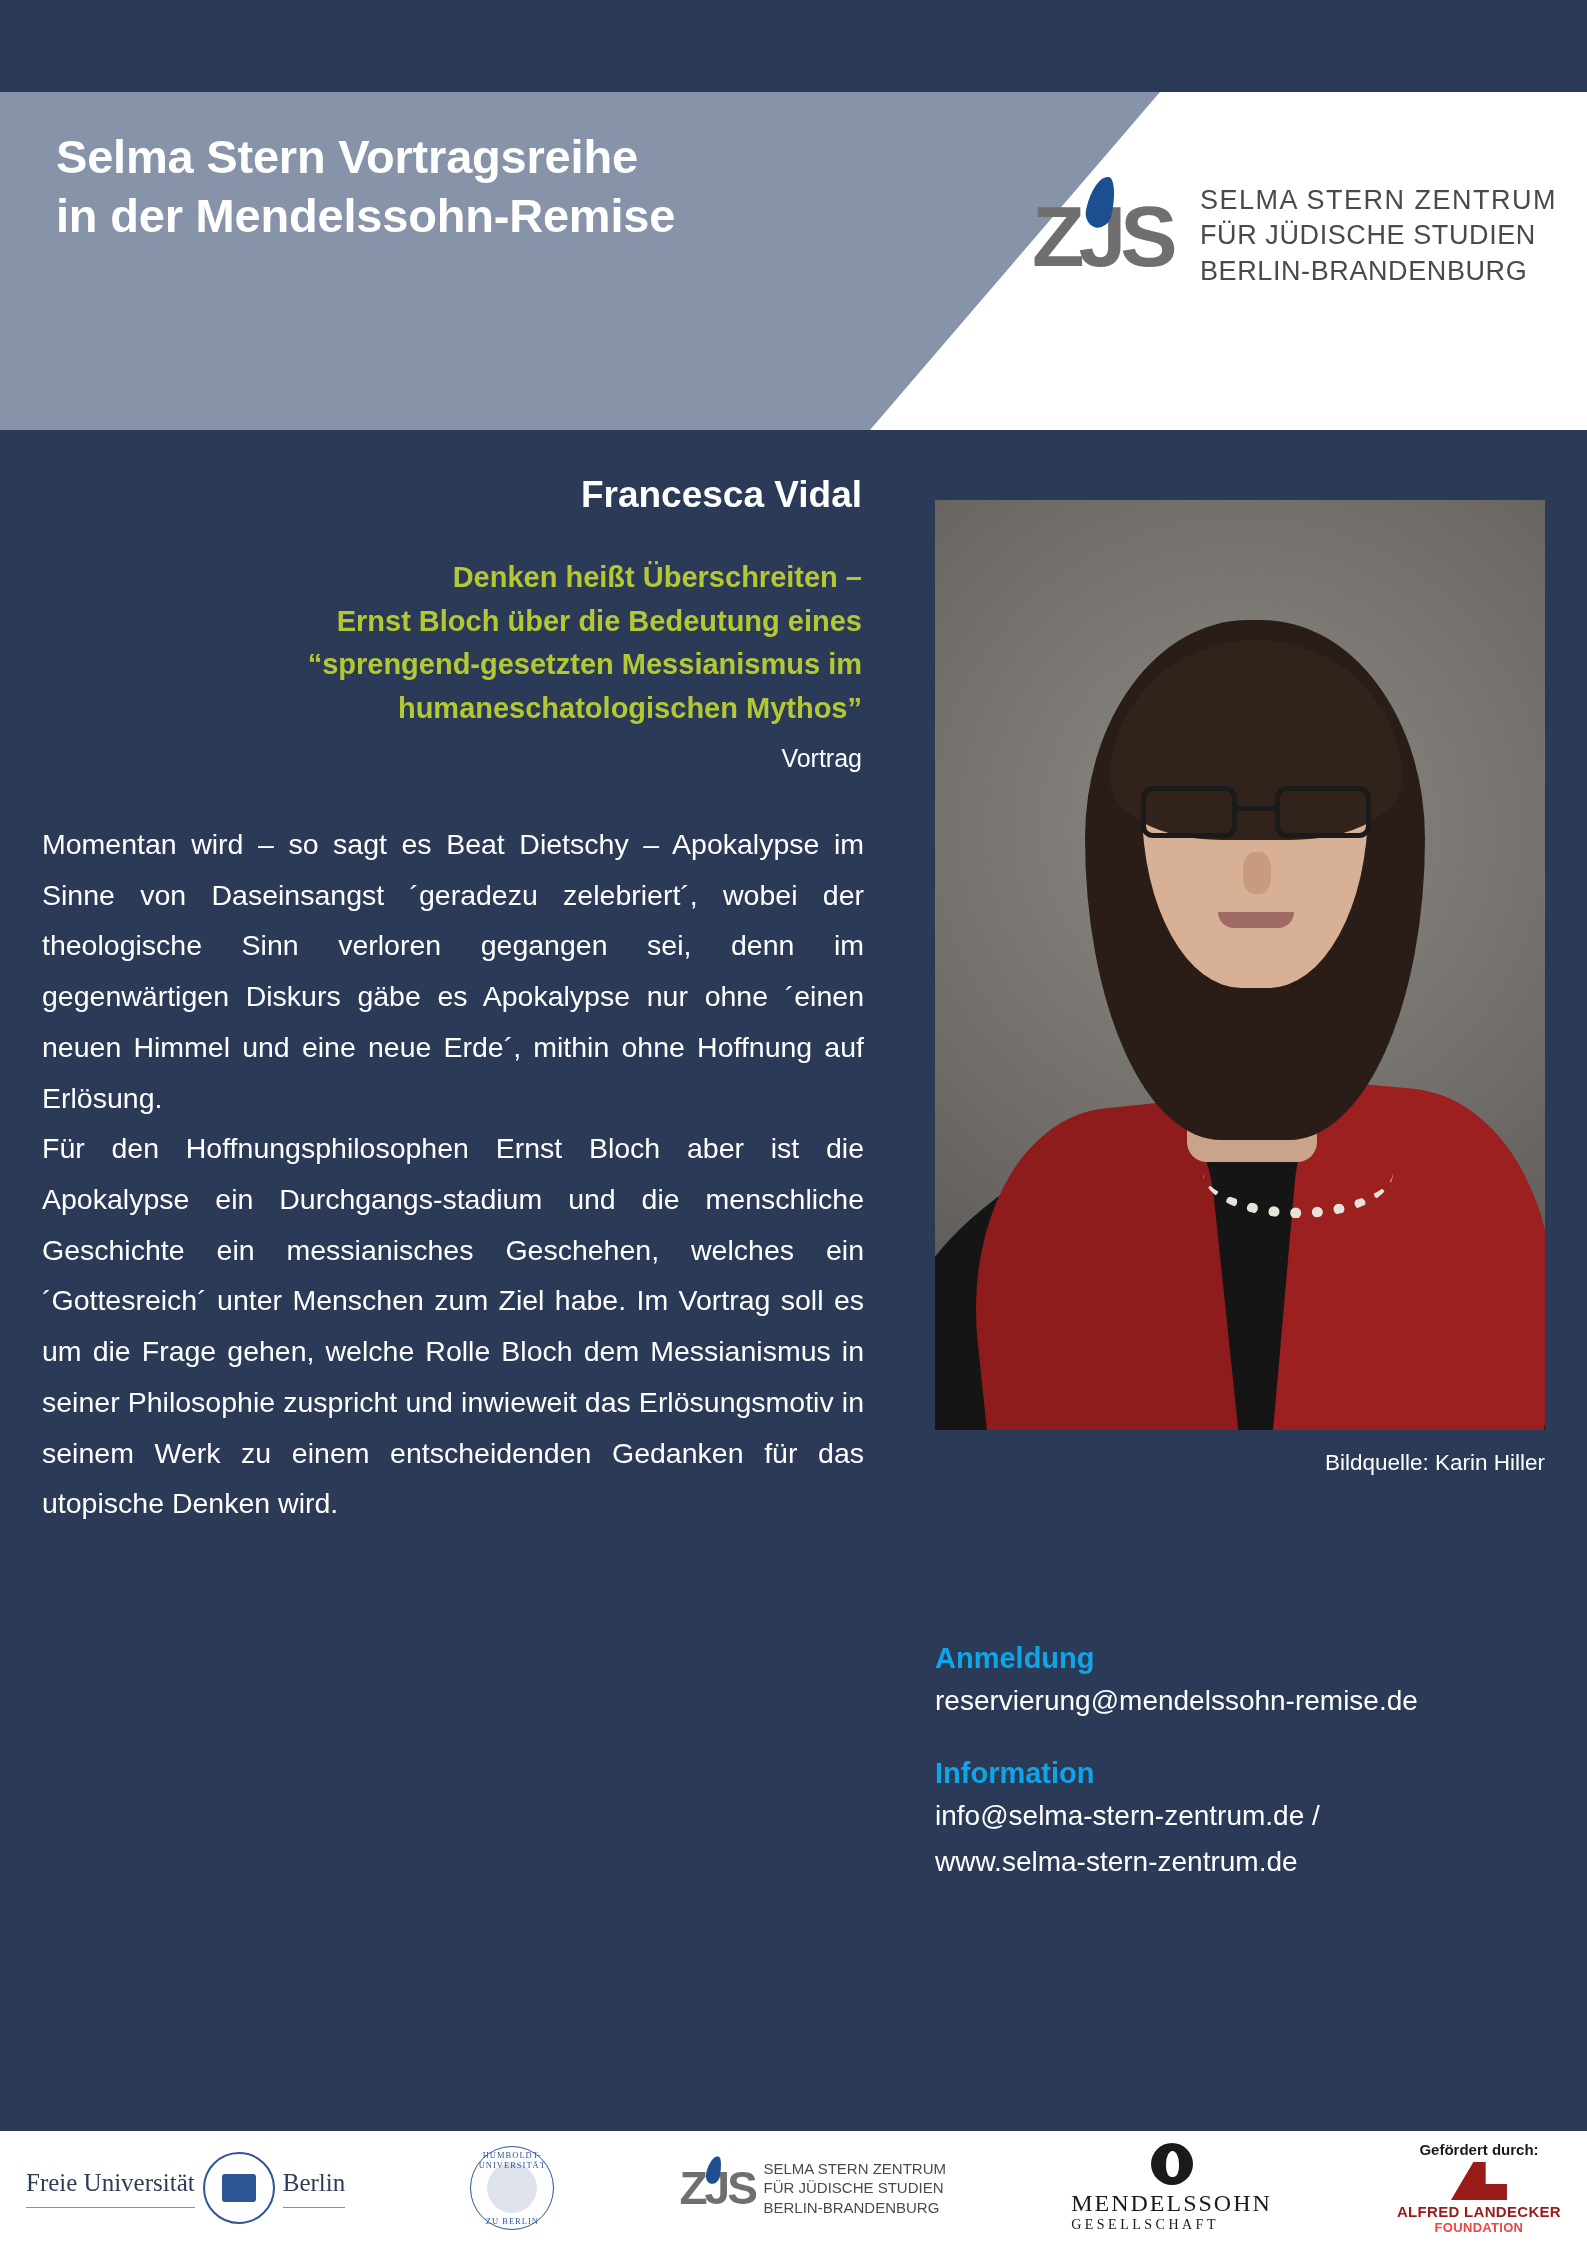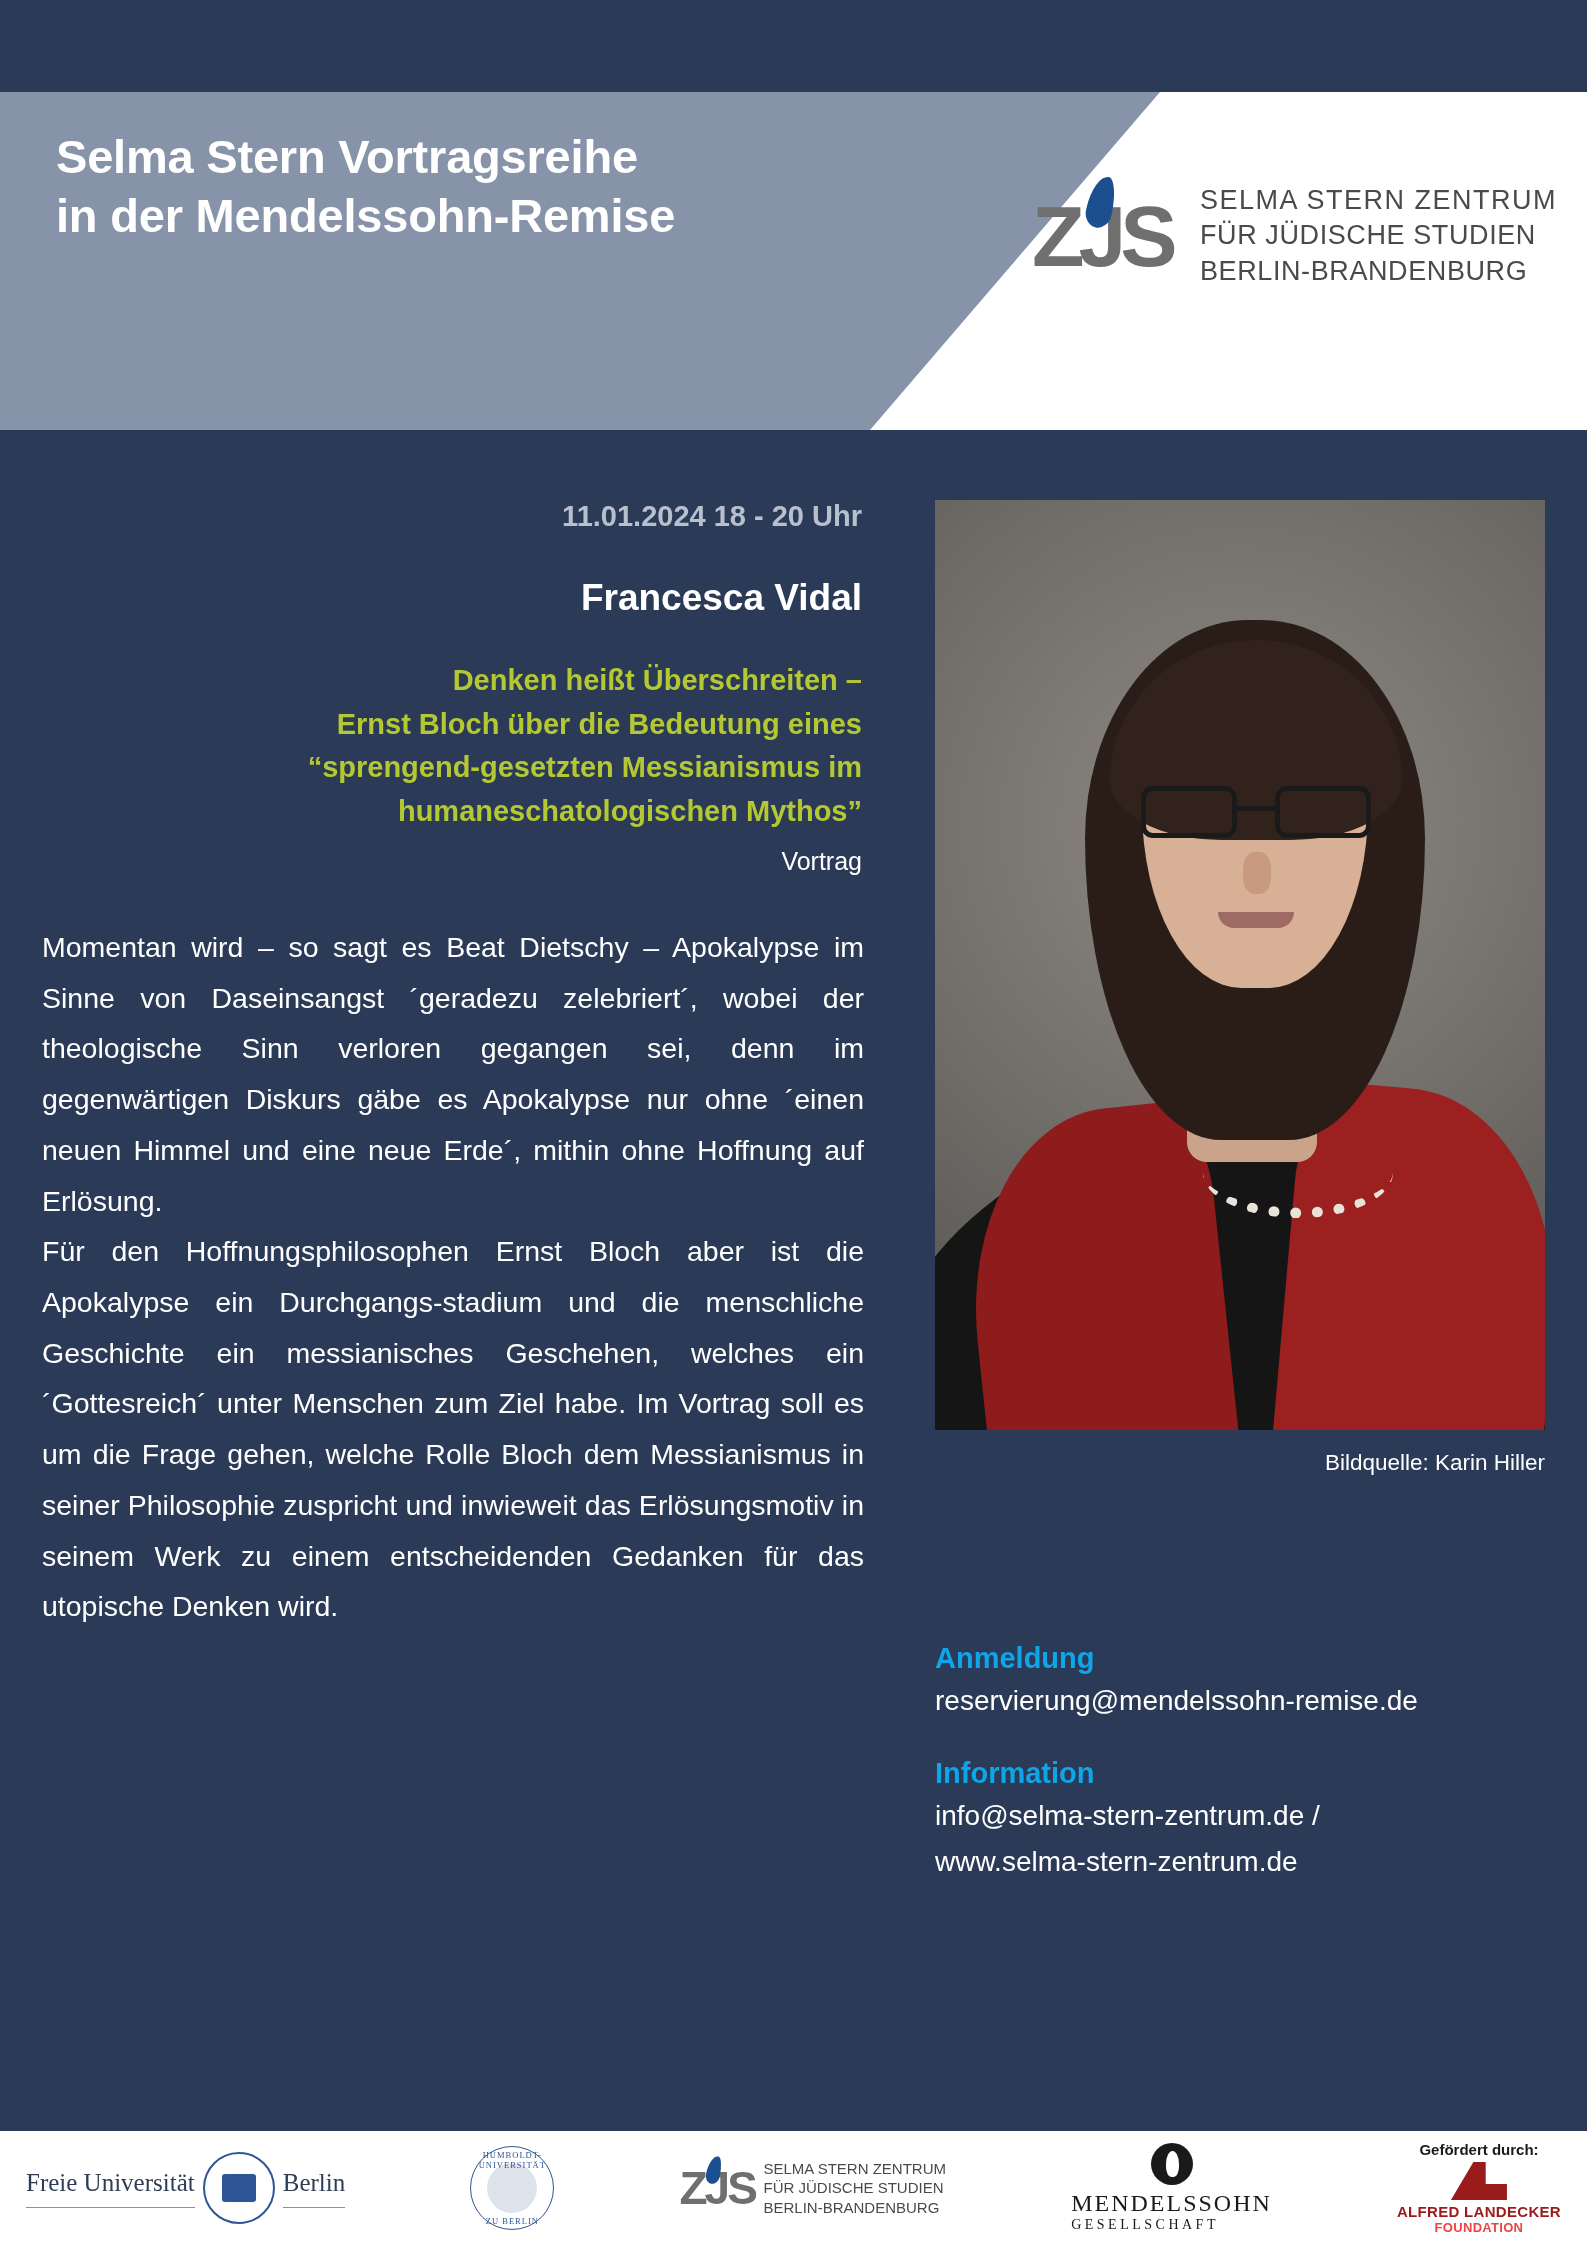--- a/index.html
+++ b/index.html
@@ -397,21 +397,20 @@
       <div>SELMA STERN ZENTRUM</div>
       <div>FÜR JÜDISCHE STUDIEN</div>
       <div>BERLIN-BRANDENBURG</div>
     </div>
   </div>
 </div>
 
 <div class="content">
 
   <div class="left-col">
-    <div class="date-line">11.01.2024 18 - 20 Uhr</div>
     <div class="speaker">Francesca Vidal</div>
     <div class="talk-title">
       <div>Denken heißt Überschreiten –</div>
       <div>Ernst Bloch über die Bedeutung eines</div>
       <div>“sprengend-gesetzten Messianismus im</div>
       <div>humaneschatologischen Mythos”</div>
     </div>
     <div class="talk-kind">Vortrag</div>
 
     <div class="abstract">

